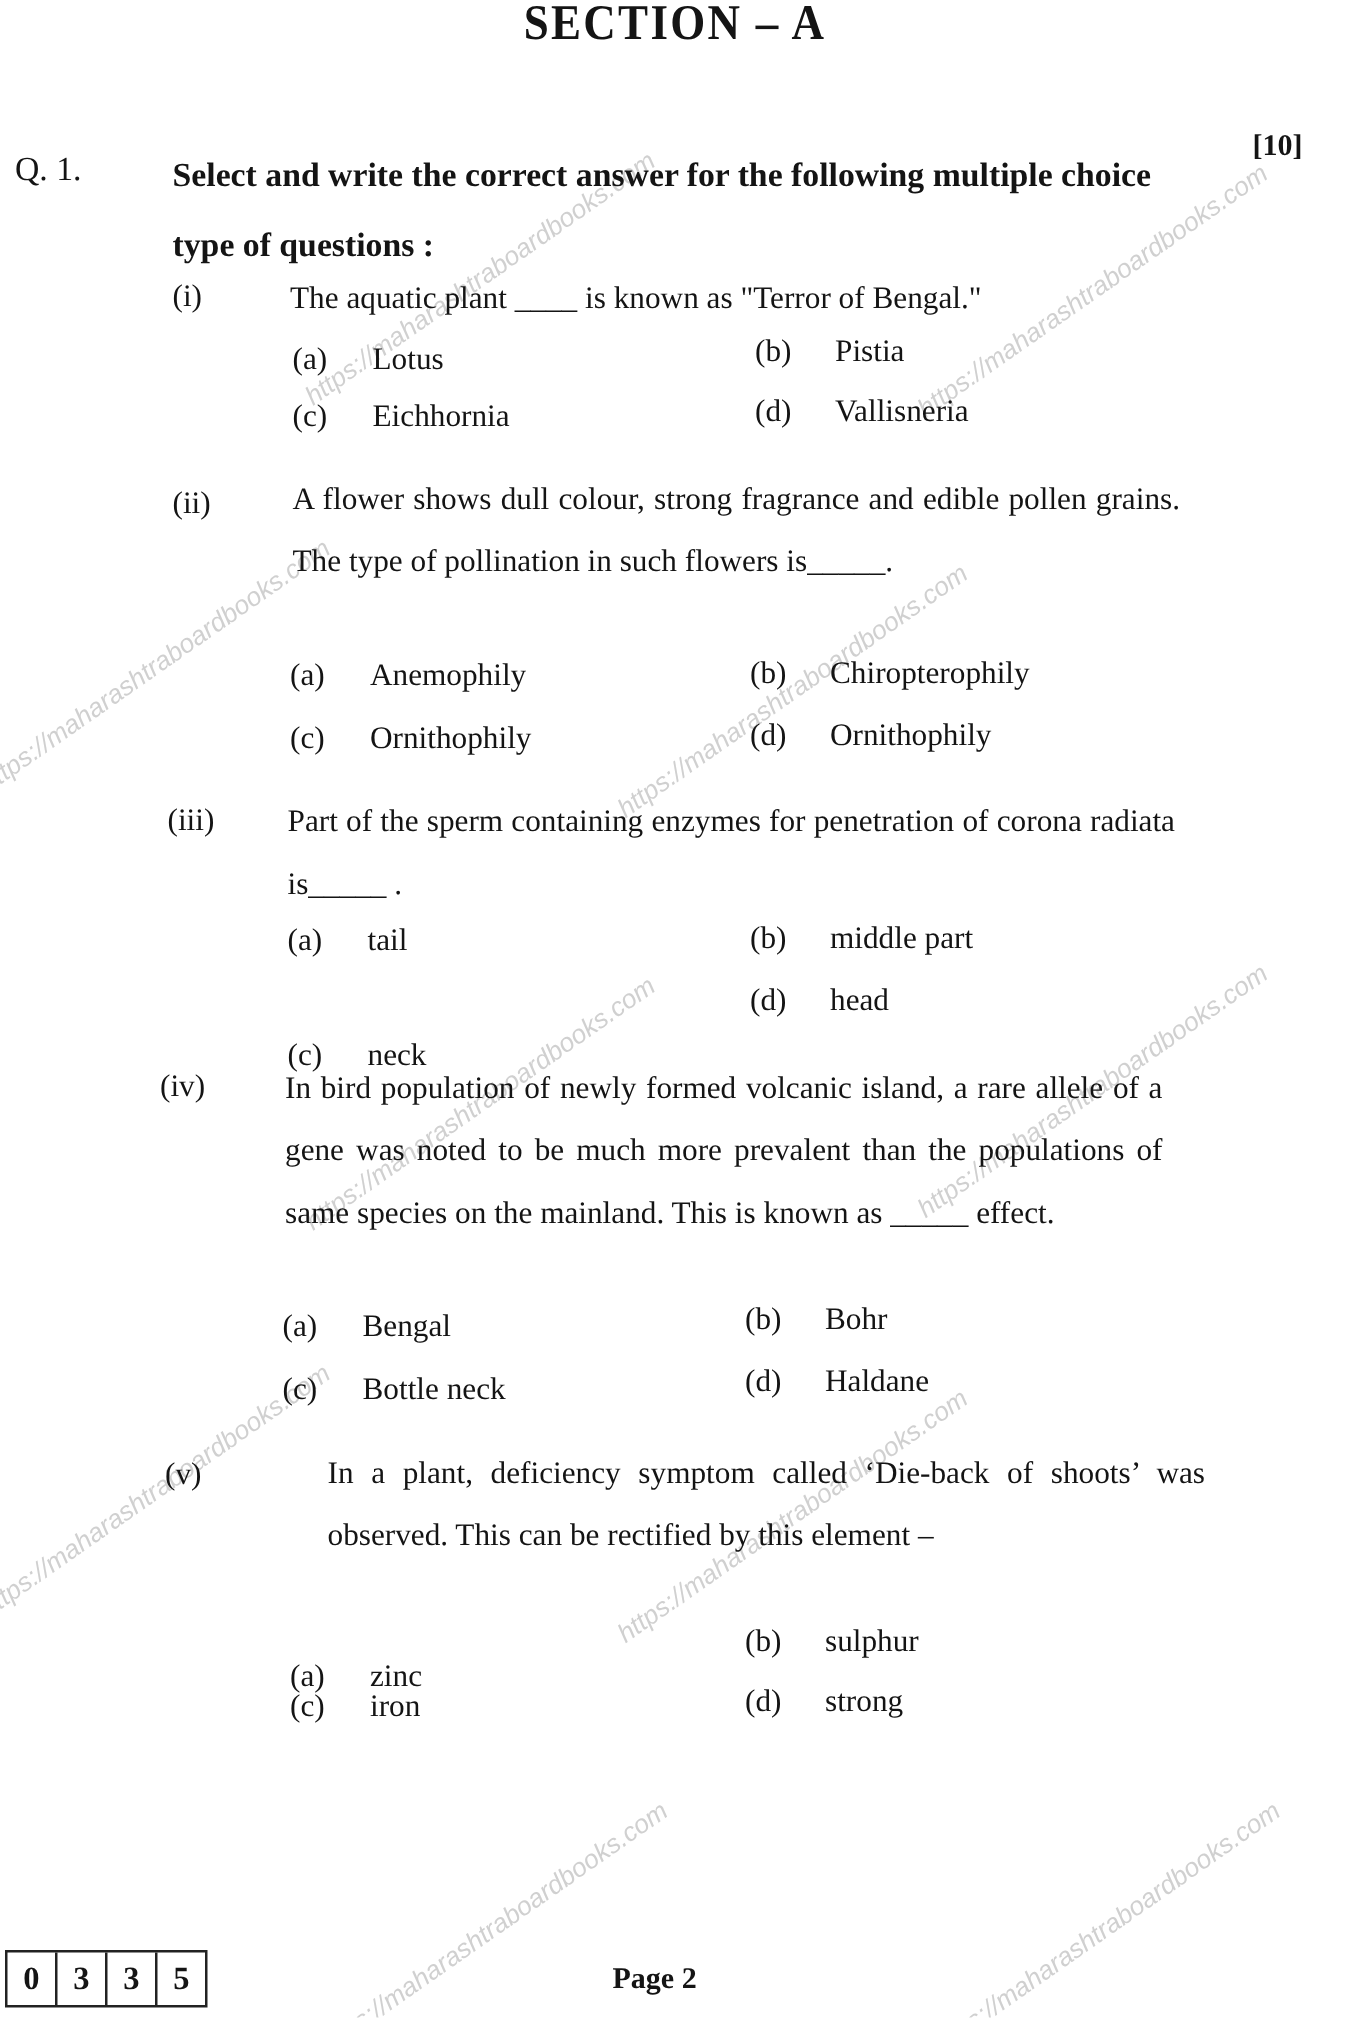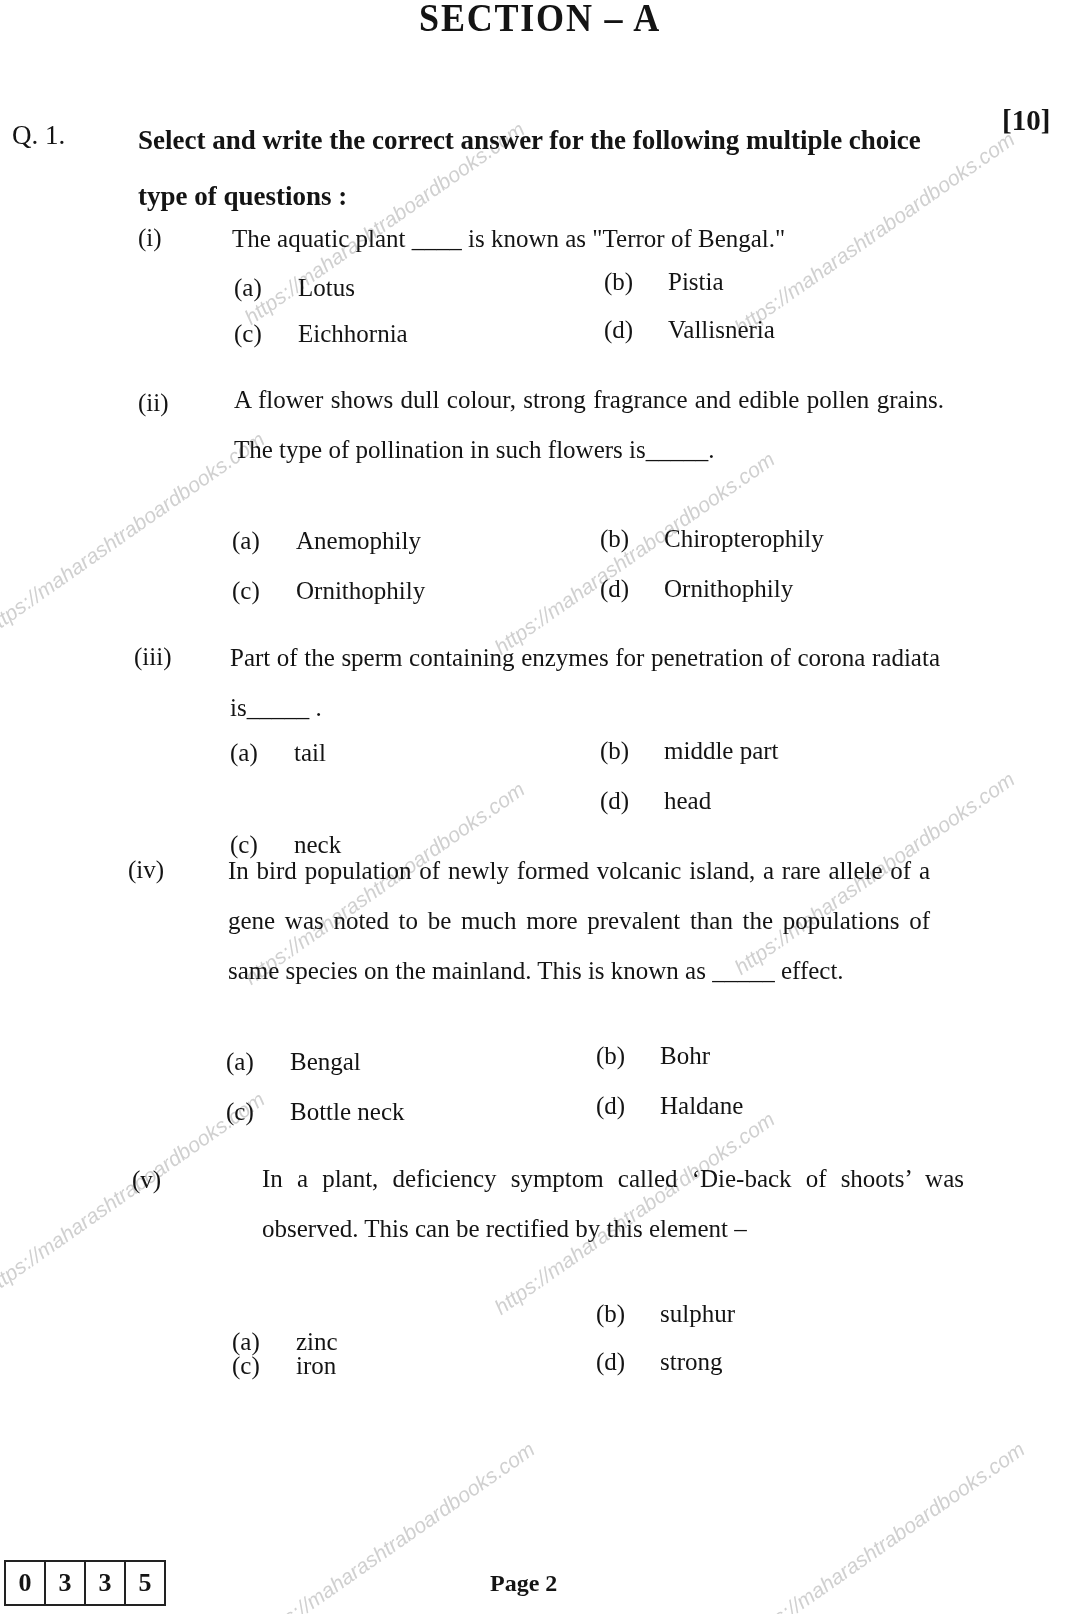--- a/index.html
+++ b/index.html
@@ -12,21 +12,21 @@
     position: absolute; color: #c8c8c8; font-family: "Liberation Sans", sans-serif;
     font-style: italic; font-size: 21px; transform: rotate(-35deg); transform-origin: left top;
     white-space: nowrap; pointer-events: none; opacity: 0.85;
   }
   .section-title {
     position: absolute; top: -6px; left: 0; width: 1080px; text-align: center;
     font-size: 40px; font-weight: bold; letter-spacing: 2px; transform: scaleX(0.9);
   }
   .q-label { position: absolute; left: 12px; top: 120px; font-size: 27px; }
   .q-instr { position: absolute; left: 138px; top: 112px; font-size: 27px; font-weight: bold; line-height: 56px; width: 800px; }
-  .marks { position: absolute; left: 1002px; top: 104px; font-size: 29px; font-weight: bold; }
+  .marks { position: absolute; left: 1002px; top: 104px; font-size: 24px; font-weight: bold; }
   .item { position: absolute; left: 0; width: 1080px; }
   .num { position: absolute; font-size: 25px; }
   .stem { position: absolute; font-size: 25px; line-height: 50px; width: 700px; text-align: justify; }
   .opt { position: absolute; font-size: 25px; white-space: nowrap; }
   .opt .lbl { display: inline-block; width: 64px; }
   .footer-box { position: absolute; left: 4px; top: 1560px; display: flex; border: 2px solid #222; }
   .footer-box span { width: 38px; height: 42px; border-right: 2px solid #222; display: flex; align-items: center; justify-content: center; font-weight: bold; font-size: 26px; }
   .footer-box span:last-child { border-right: none; }
   .page-label { position: absolute; left: 490px; top: 1570px; font-size: 24px; font-weight: bold; }
 </style>

